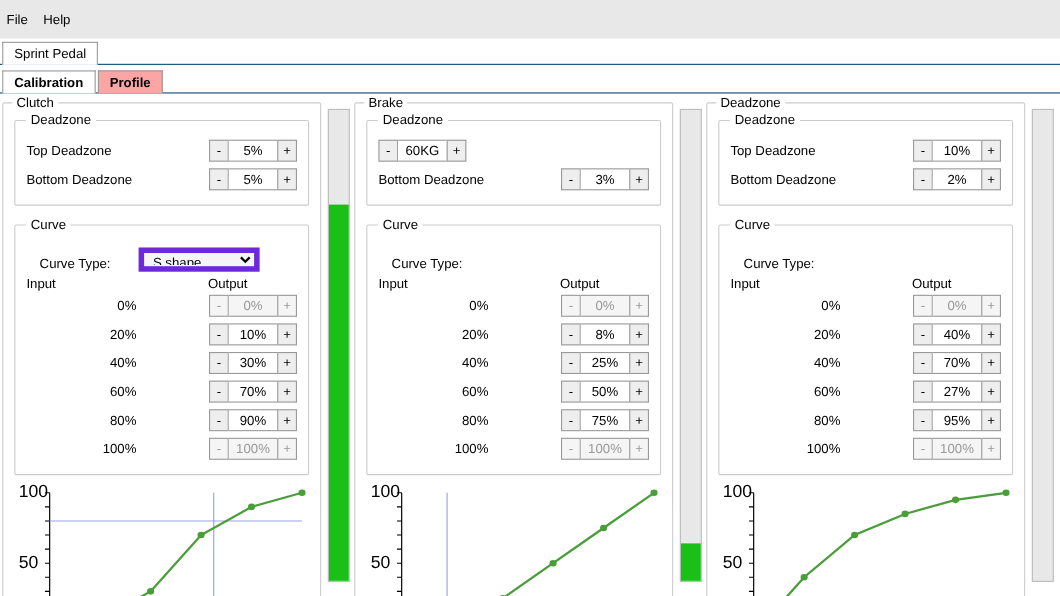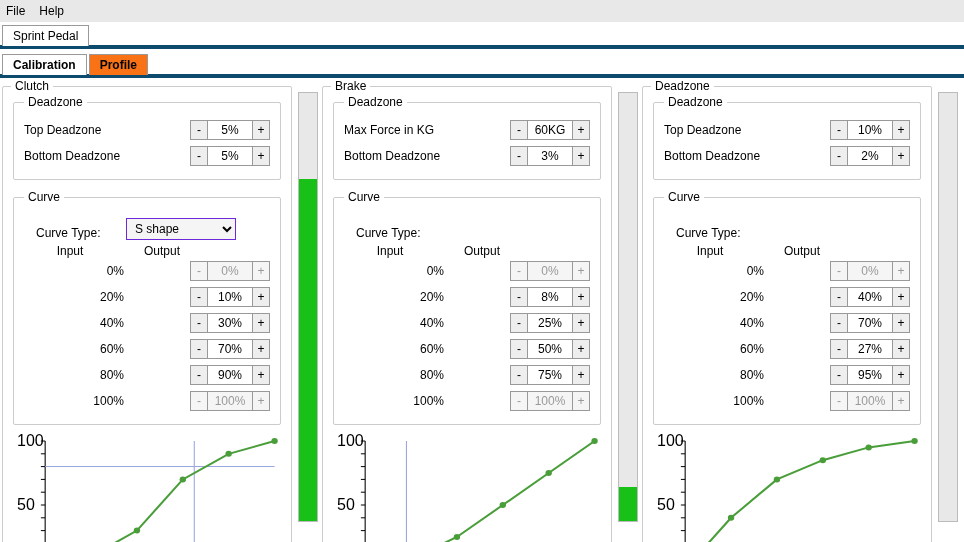--- a/index.html
+++ b/index.html
@@ -1,46 +1,46 @@
 <!DOCTYPE html>
 <html><head>
 <meta charset="utf-8">
 <style>
 * { box-sizing: border-box; margin: 0; padding: 0; font-family: "Segoe UI", Tahoma, sans-serif; font-size: 12px; color: #000; }
 body { background: #fff; width: 964px; height: 542px; overflow: hidden; }
 
-.menubar { background: #e8e8e8; height: 22px; display: flex; align-items: center; padding: 0 6px; gap: 14px; }
+.menubar { background: #e8e8e8; height: 35px; display: flex; align-items: center; padding: 0 6px; gap: 14px; }
 .menubar span { cursor: default; }
 
-.tabstrip { display: flex; border-bottom: 4px solid #0c4a6e; margin-top: 2px; }
+.tabstrip { display: flex; border-bottom: 1px solid #0c4a6e; margin-top: 2px; }
 .tabstrip .tab { padding: 3px 10px; border: 1px solid #999; border-bottom: none; background: #fff; position: relative; top: 1px; margin-left: 2px; }
 .tabstrip.sub { margin-top: 4px; font-weight: bold; }
 
 .panels { display: flex; gap: 0; padding: 8px 2px 0 2px; }
 .panel-wrap { display:flex; flex: 1; }
 .panel { flex:1; border: 1px solid #ccc; border-radius: 2px; position: relative; padding: 8px 10px 10px 10px; }
 .panel-title { position: absolute; top: -8px; left: 8px; background: #fff; padding: 0 4px; }
 
 fieldset { border: 1px solid #ccc; border-radius: 2px; padding: 8px 10px 10px 10px; margin-bottom: 10px; position: relative; }
 fieldset legend { padding: 0 4px; background:#fff; }
 
 .row { display: flex; align-items: center; height: 26px; }
 .row .lbl { flex: 1; }
 .stepper { display: flex; align-items: center; }
 .stepper button { width: 18px; height: 20px; border: 1px solid #999; background: #eee; line-height: 14px; font-size:12px; }
 .stepper .val { width: 44px; height: 20px; border: 1px solid #999; border-left: none; border-right: none; text-align: center; line-height: 18px; background: #fff; }
 .stepper.dis button, .stepper.dis .val { color: #999; background:#f5f5f5; }
 
 .curve-hdr { display:flex; align-items:flex-end; height:28px;margin-left:12px; }
 .curve-hdr .lbl { width: 90px; }
-select { height: 22px; border: 1px solid #6d28d9; padding: 1px 4px; width: 110px; background:#f5f5f5; }
+select { height: 22px; border: 5px solid #6d28d9; padding: 1px 4px; width: 110px; background:#f5f5f5; }
 
 .tbl-hdr { display:flex; font-size:12px; margin-top:4px;}
-.tbl-hdr .c1 { width:120px; text-align:center; padding-right:28px; }
-.tbl-hdr .c2 { flex:1; text-align:left; }
+.tbl-hdr .c1 { width:120px; text-align:left; padding-right:28px; }
+.tbl-hdr .c2 { flex:1; text-align:center; }
 
 .trow { display:flex; align-items:center; height:26px; }
 .trow .c1 { width:120px; text-align:right; padding-right:20px; }
 .trow .c2 { display:flex; justify-content:flex-end; flex:1; }
 
 .chart { height: 140px; position: relative; margin-top:6px; }
 .chart svg { width: 100%; height: 100%; }
 .ytick { position:absolute; left:4px; font-size:16px; transform:translateY(-50%); }
 
 .gauge { width: 20px; margin: 6px 4px 0 6px; border:1px solid #bbb; background:#e8e8e8; display:flex; flex-direction:column-reverse; height: 430px; }
@@ -54,21 +54,21 @@
   <span>File</span>
   <span>Help</span>
 </div>
 
 <div class="tabstrip">
   <div class="tab">Sprint Pedal</div>
 </div>
 
 <div class="tabstrip sub">
   <div class="tab">Calibration</div>
-  <div class="tab" style="background:#f97316;">Profile</div>
+  <div class="tab" style="background:#fca5a5;">Profile</div>
 </div>
 
 <div class="panels" id="panels">
     <div class="panel-wrap">
       <div class="panel">
         <div class="panel-title">Clutch</div>
         <fieldset>
           <legend>Deadzone</legend>
           <div class="row">
             <div class="lbl">Top Deadzone</div>
@@ -186,21 +186,20 @@
       <div class="gauge">
         <div class="gauge-fill" style="height: 80%;"></div>
       </div>
     </div>
     <div class="panel-wrap">
       <div class="panel">
         <div class="panel-title">Brake</div>
         <fieldset>
           <legend>Deadzone</legend>
           <div class="row">
-            <div class="lbl">Max Force in KG</div>
             <div class="stepper">
               <button>-</button>
               <div class="val">60KG</div>
               <button>+</button>
             </div>
           </div>
           <div class="row">
             <div class="lbl">Bottom Deadzone</div>
             <div class="stepper">
               <button>-</button>

